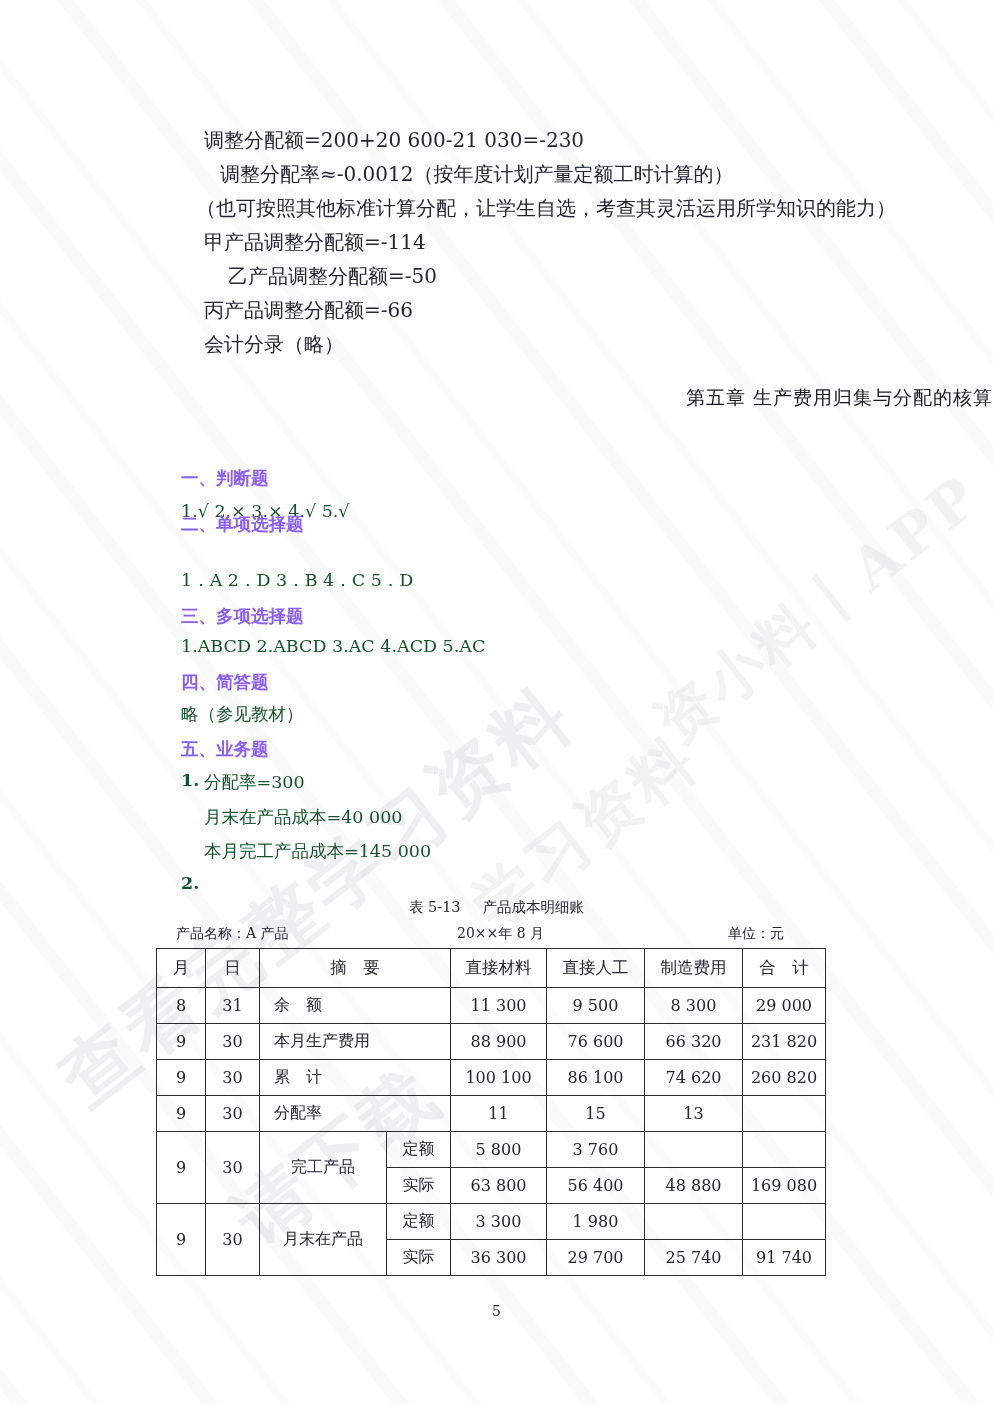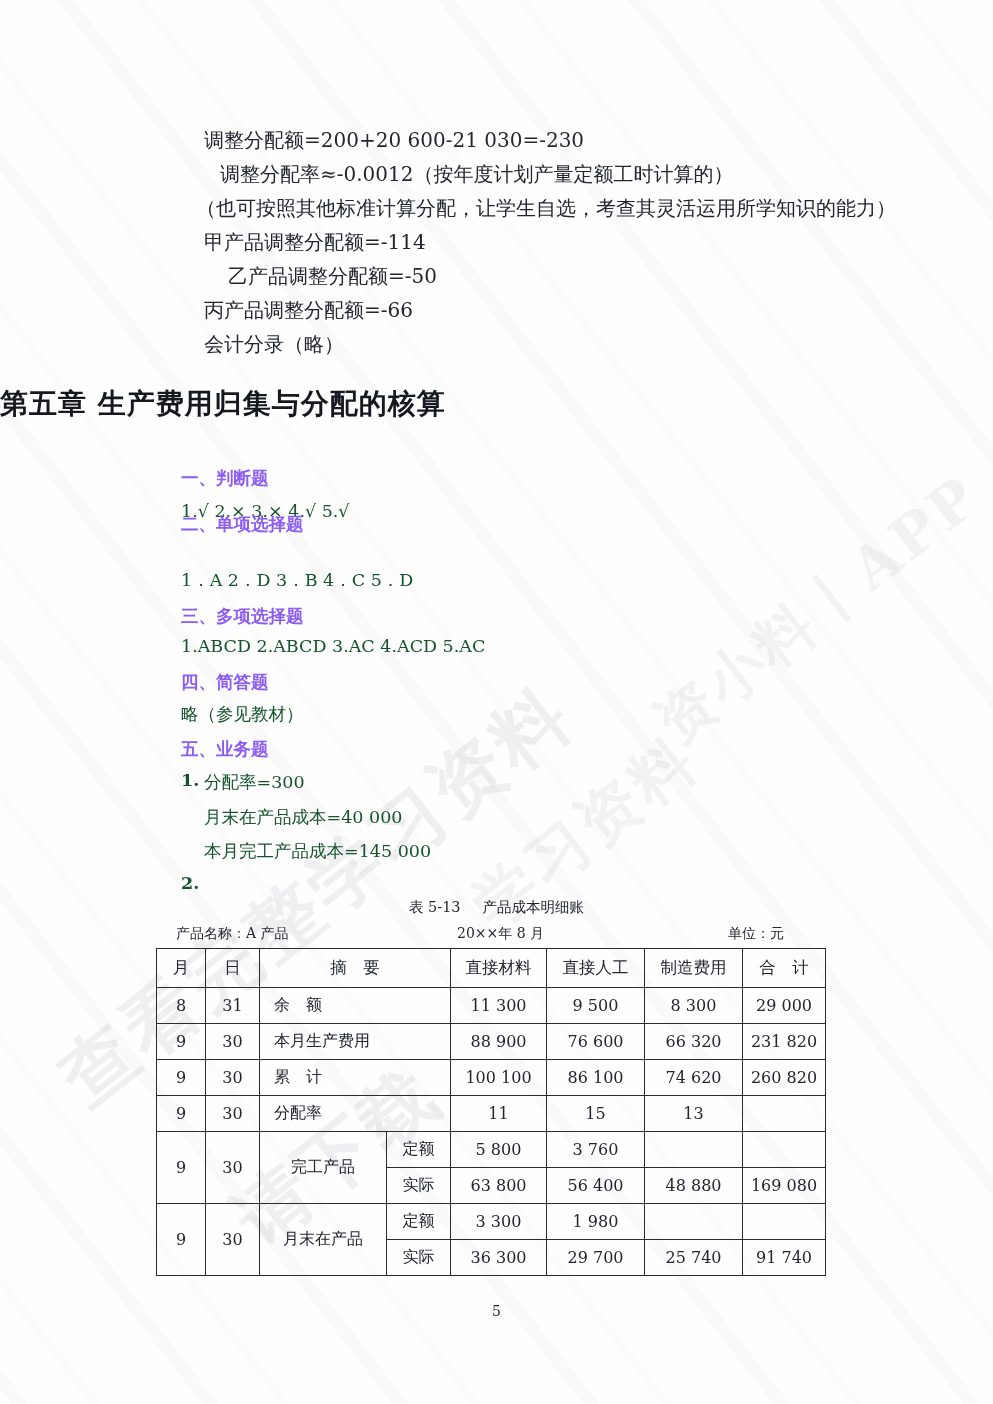--- a/index.html
+++ b/index.html
@@ -71,23 +71,23 @@
     position: absolute;
     color: #23262f;
     font-size: 20px;
     line-height: 1.1;
     white-space: nowrap;
   }
   .heading-chapter {
     position: absolute;
     left: 0;
     right: 0;
-    text-align: left;
-    font-size: 28px;
-    font-weight: 700;
+    text-align: right;
+    font-size: 19px;
+    font-weight: 400;
     color: #15181f;
     letter-spacing: 1px;
     font-family: "DejaVu Serif", "Liberation Serif", serif;
   }
   .sec-title {
     position: absolute;
     font-size: 17.5px;
     font-weight: 700;
     color: #8b5cf6;
     white-space: nowrap;

